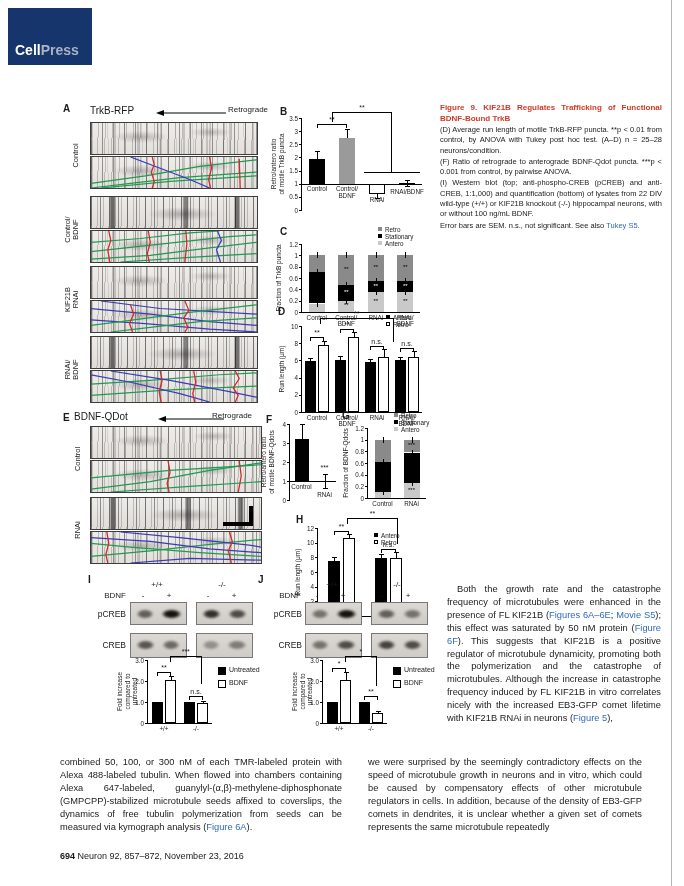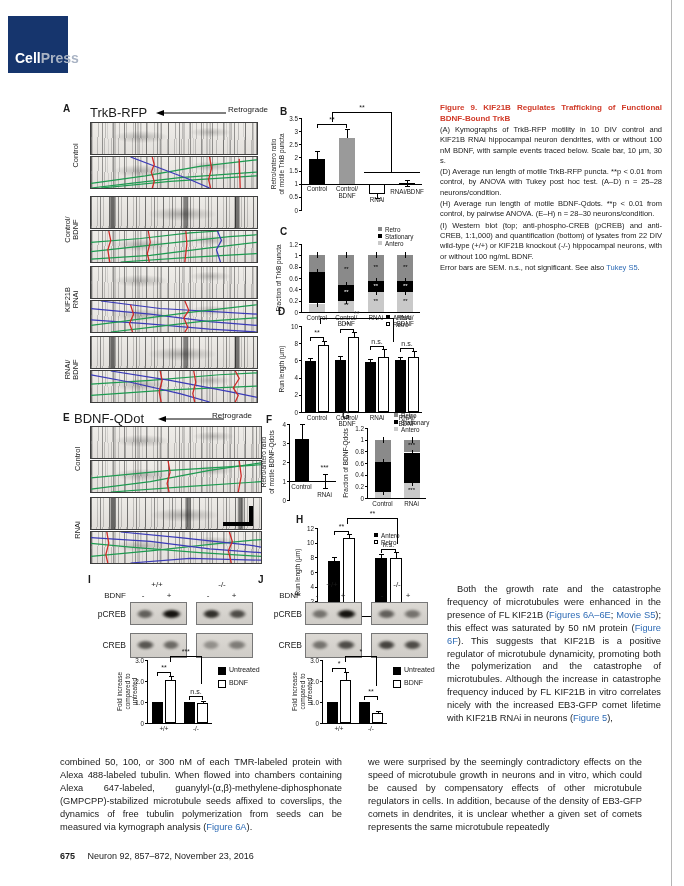--- a/index.html
+++ b/index.html
@@ -19,34 +19,34 @@
   .kdark{background:
       linear-gradient(90deg, rgba(0,0,0,0) 0 11%, rgba(0,0,0,.55) 12% 14%, rgba(0,0,0,0) 15% 55%,
                       rgba(0,0,0,.45) 56% 58%, rgba(0,0,0,0) 59% 86%, rgba(0,0,0,.5) 87% 89%, rgba(0,0,0,0) 90%),
       repeating-linear-gradient(90deg, rgba(25,25,25,.45) 0 1px, rgba(0,0,0,0) 1px 9px),
       repeating-linear-gradient(91deg, rgba(70,70,70,.28) 0 1px, rgba(0,0,0,0) 1px 6px),
       radial-gradient(50px 10px at 55% 55%, rgba(0,0,0,.25), rgba(0,0,0,0) 70%),
       linear-gradient(180deg,#edebe7,#e0ddd9);}
   .kymo svg{position:absolute;left:0;top:0;width:100%;height:100%;}
   .vlab{position:absolute;transform-origin:0 0;transform:rotate(-90deg);
         text-align:center;font-size:7.5px;line-height:8px;white-space:pre-line;}
-  .ktitle{position:absolute;font-size:13px;}
+  .ktitle{position:absolute;font-size:10px;}
   .chart{position:absolute;}
   .cap{position:absolute;text-align:justify;font-size:7.5px;line-height:10.3px;}
   .cap p{margin:0 0 1px 0;}
   .cap-title{color:#d13a28;font-weight:bold;font-size:8px;line-height:10.5px;margin:0 0 2px 0;}
   .bodytxt{position:absolute;text-align:justify;font-size:9.3px;line-height:12.9px;}
   .xref{color:#2e6bb5;text-decoration:none;cursor:pointer;}
   .blot{position:absolute;background:linear-gradient(180deg,#dcd9d4,#cfccc7);border:1px solid #777;box-sizing:border-box;}
   .bd{position:absolute;top:6px;height:10px;border-radius:50%;
       background:radial-gradient(closest-side,#15130f 55%, rgba(21,19,15,0) 100%);filter:blur(1px);}
   .blot-label{position:absolute;font-size:8.5px;text-align:right;}
   .geno{position:absolute;font-size:8px;text-align:center;}
   .dose{position:absolute;font-size:8px;text-align:center;}
-  .logo{position:absolute;left:8px;top:16px;width:60px;height:57px;background:#16356d;}
+  .logo{position:absolute;left:8px;top:8px;width:84px;height:57px;background:#16356d;}
   .logo b{position:absolute;left:7px;bottom:7px;font-size:14px;letter-spacing:0;}
   .rule{position:absolute;background:#b5b5b5;}
   .footer{position:absolute;left:60px;top:851px;font-size:9px;}
   .scalebar{position:absolute;background:#000;}
 </style>
 </head>
 <body>
 
 <div class="page">
 
@@ -681,30 +681,29 @@
         <div style="position: absolute; left: 21.76px; top: -4px; width: 32px; height: 1px; background: rgb(0, 0, 0);"></div>
         <div style="position: absolute; left: 21.76px; top: -4px; width: 1px; height: 6px; background: rgb(0, 0, 0);"></div>
         <div style="position: absolute; left: 52.76px; top: -4px; width: 1px; height: 30px; background: rgb(0, 0, 0);"></div>
         <div style="position: absolute; left: 25.76px; top: -12px; width: 24px; text-align: center; font-size: 7px;">*</div>
       </div>
     </div>
 
   <div class="cap" style="left:440px;top:103px;width:222px;">
     <p class="cap-title">Figure 9. KIF21B Regulates Trafficking of Functional BDNF-Bound TrkB</p>
     <div>
-        <p><span>(A) Kymographs of TrkB-RFP motility in 10 DIV control and KIF21B RNAi hippocampal neuron dendrites, with or without 100 nM BDNF, with sample events traced below. Scale bar, 10 μm, 30 s.</span></p>
         <p><span>(D) Average run length of motile TrkB-RFP puncta. **p &lt; 0.01 from control, by ANOVA with Tukey post hoc test. (A–D) n = 25–28 neurons/condition.</span></p>
-        <p><span>(H) Average run length of motile BDNF-Qdots. **p &lt; 0.01 from control, by pairwise ANOVA. (E–H) n = 28–30 neurons/condition.</span></p>
+        <p><span>(F) Ratio of retrograde to anterograde BDNF-Qdot puncta. ***p &lt; 0.001 from control, by pairwise ANOVA.</span></p>
         <p><span>(I) Western blot (top; anti-phospho-CREB (pCREB) and anti-CREB, 1:1,000) and quantification (bottom) of lysates from 22 DIV wild-type (+/+) or KIF21B knockout (-/-) hippocampal neurons, with or without 100 ng/mL BDNF.</span></p>
         <p><span>Error bars are SEM. n.s., not significant. See also </span><a class="xref">Tukey S5</a><span>.</span></p>
       </div>
   </div>
 
   <div class="bodytxt" style="left:447px;top:583px;width:214px;text-indent:10px;"><span>Both the growth rate and the catastrophe frequency of microtubules were enhanced in the presence of FL KIF21B (</span><a class="xref">Figures 6A–6E</a><span>; </span><a class="xref">Movie S5</a><span>); this effect was saturated by 50 nM protein (</span><a class="xref">Figure 6F</a><span>). This suggests that KIF21B is a positive regulator of microtubule dynamicity, promoting both the polymerization and the catastrophe of microtubules. Although the increase in catastrophe frequency induced by FL KIF21B in vitro correlates nicely with the increased EB3-GFP comet lifetime with KIF21B RNAi in neurons (</span><a class="xref">Figure 5</a><span>),</span></div>
   <div class="bodytxt" style="left:60px;top:756px;width:282px;"><span>combined 50, 100, or 300 nM of each TMR-labeled protein with Alexa 488-labeled tubulin. When flowed into chambers containing Alexa 647-labeled, guanylyl-(α,β)-methylene-diphosphonate (GMPCPP)-stabilized microtubule seeds affixed to coverslips, the dynamics of free tubulin polymerization from seeds can be measured via kymograph analysis (</span><a class="xref">Figure 6A</a><span>).</span></div>
   <div class="bodytxt" style="left:368px;top:756px;width:274px;"><span>we were surprised by the seemingly contradictory effects on the speed of microtubule growth in neurons and in vitro, which could be caused by compensatory effects of other microtubule regulators in cells. In addition, because of the density of EB3-GFP comets in dendrites, it is unclear whether a given set of comets represents the same microtubule repeatedly</span></div>
 
   <div class="footer">
-    <span style="font-weight:bold;">675</span>
-    <span style="margin-left:10px;">Neuron 92, 857–872, November 23, 2016</span>
+    <span style="font-weight:bold;">694</span>
+    <span style="margin-left:0;">Neuron 92, 857–872, November 23, 2016</span>
   </div>
 
 </div>
 
 </body></html>

